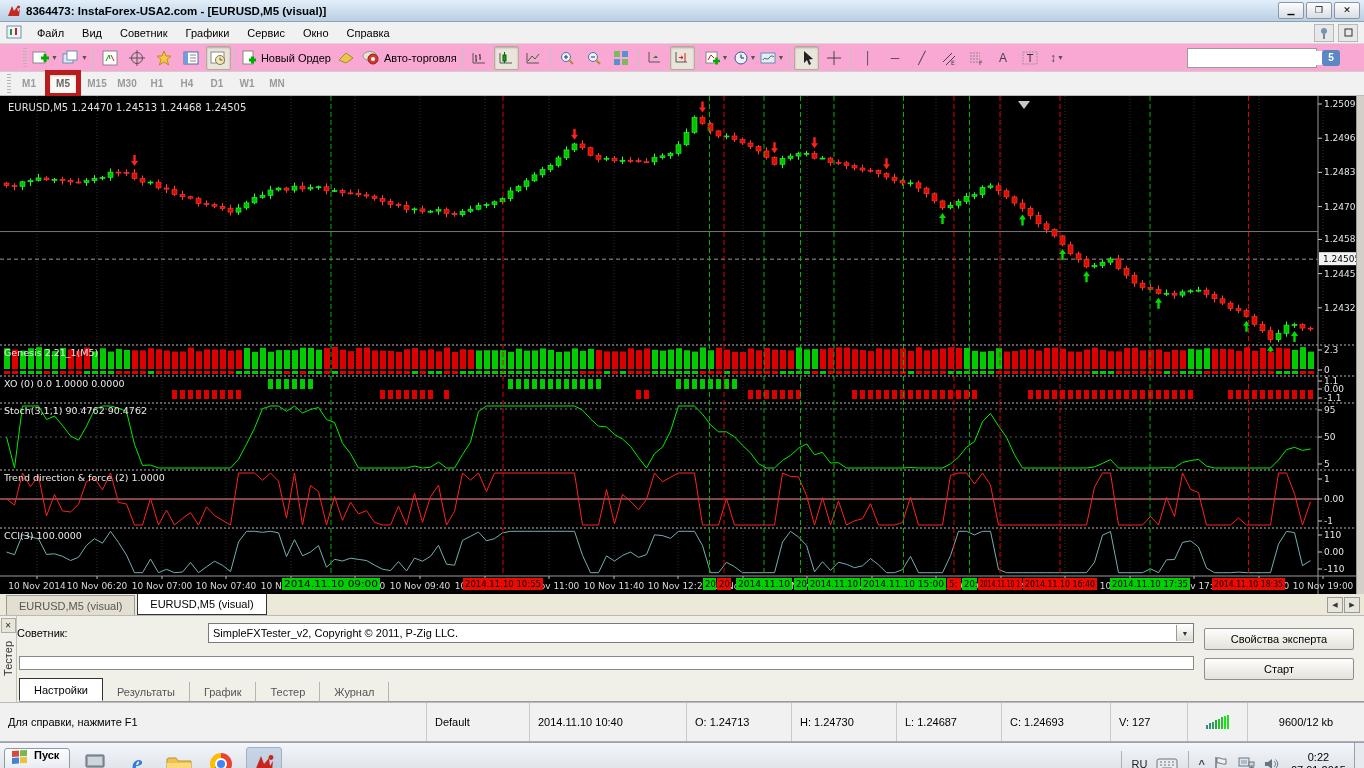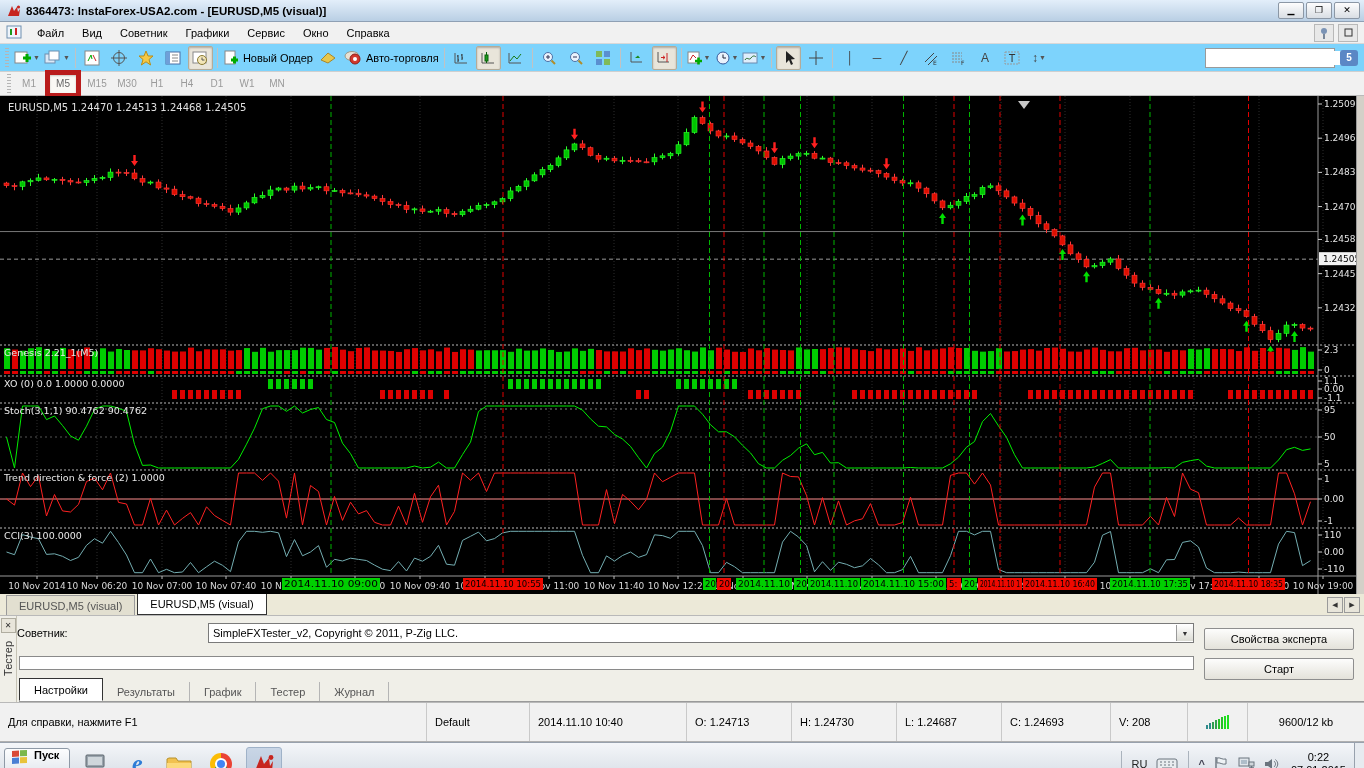--- a/index.html
+++ b/index.html
@@ -15,35 +15,35 @@
   .winbtns{display:flex;gap:2px}
   .wb{width:24px;height:15px;background:linear-gradient(#fdfdfd,#d9dee4);border:1px solid #8b97a5;
       border-radius:2px;display:flex;align-items:center;justify-content:center;font-size:9px;line-height:1}
   
   .menubar{height:22px;background:#f1f1f1;display:flex;align-items:center;border-bottom:1px solid #d8d8d8;box-sizing:border-box}
   .childicon{width:18px;height:16px;margin:0 4px 0 6px}
   .mi{padding:3px 9px;cursor:default}
   .menuright{margin-left:auto;display:flex;align-items:center;gap:4px;padding-right:6px}
   .mrbtn{width:18px;height:16px;display:flex;align-items:center;justify-content:center;border:1px solid #b8b8b8;background:#e8e8e8}
   
-  .toolbar{height:28px;background:#7dd3fc;display:flex;align-items:center;border-bottom:1px solid #cfcfcf;box-sizing:border-box;padding:0 2px}
+  .toolbar{height:28px;background:#f9a8d4;display:flex;align-items:center;border-bottom:1px solid #cfcfcf;box-sizing:border-box;padding:0 20px}
   .grip{width:4px;height:20px;margin:0 3px;background:repeating-linear-gradient(to bottom,#b5b5b5 0 1px,transparent 1px 3px)}
   .sep{width:1px;height:20px;background:#c2c2c2;margin:0 3px}
   .tbtn{min-width:23px;height:22px;display:flex;align-items:center;justify-content:center;margin:0 1px;
         border:1px solid transparent;border-radius:2px;font-size:12px;color:#444;cursor:default}
   .tbtn.pressed{background:#e9e5da;border:1px solid #b4ab98;box-shadow:inset 0 1px 2px rgba(0,0,0,.25)}
   .tbtn .lbl{margin-left:4px;font-size:11px;color:#000}
   .caret{font-size:7px;color:#555;margin-left:1px}
   .searchwrap{margin-left:auto;display:flex;align-items:center;gap:5px;padding-right:4px}
   .searchbox{width:128px;height:18px;border:1px solid #9a9a9a;background:#fff;display:flex;align-items:center}
   .searchbox input{flex:1;border:0;outline:0;height:14px;font-size:11px;padding:0 3px;font-family:inherit}
   .badge{width:18px;height:16px;background:#5b87c5;color:#fff;border-radius:3px;display:flex;align-items:center;justify-content:center;font-size:10px;font-weight:bold}
   
   .tfbar{height:24px;background:#f1f1f1;display:flex;align-items:center;border-bottom:1px solid #b9b9b9;box-sizing:border-box;padding:0 4px}
-  .tf{min-width:26px;height:18px;display:flex;align-items:center;justify-content:center;color:#9a9a9a;font-size:10px;font-weight:normal;margin:0 1px;border:1px solid transparent}
+  .tf{min-width:26px;height:18px;display:flex;align-items:center;justify-content:center;color:#9a9a9a;font-size:10px;font-weight:bold;margin:0 1px;border:1px solid transparent}
   .tf.active{color:#666;background:#faf9f5;border:5px solid #b91c1c;box-shadow:inset 0 1px 2px rgba(0,0,0,.2)}
   
   .chartarea{position:relative;height:498px;background:#000;display:flex}
   .vscroll{width:8px;height:498px;background:#d4d0c8;border-left:1px solid #9a9a9a;box-sizing:border-box}
   svg text{font-family:"DejaVu Sans","Liberation Sans",sans-serif}
   
   .tabsrow{height:22px;background:#ece9d8;display:flex;align-items:flex-end;border-bottom:1px solid #b9b9b9;box-sizing:border-box;padding-left:6px}
   .ctab{height:19px;display:flex;align-items:center;padding:0 12px;font-size:11px;color:#555;
         border:1px solid #9a9a9a;border-bottom:none;background:#e2dfd0;margin-right:2px}
   .ctab.active{background:#fff;color:#000;border:1px solid #333;height:21px}
@@ -1335,21 +1335,21 @@
   </div>
 
   <div class="statusbar">
     <span class="seg first">Для справки, нажмите F1</span>
     <span class="seg" style="width:86px">Default</span>
     <span class="seg" style="width:140px">2014.11.10 10:40</span>
     <span class="seg" style="width:88px">O: 1.24713</span>
     <span class="seg" style="width:88px">H: 1.24730</span>
     <span class="seg" style="width:88px">L: 1.24687</span>
     <span class="seg" style="width:92px">C: 1.24693</span>
-    <span class="seg" style="width:60px">V: 208</span>
+    <span class="seg" style="width:60px">V: 127</span>
     <span class="seg">
       <span class="sigbars">
           <i style="height:4px"></i>
           <i style="height:6px"></i>
           <i style="height:7px;background:#2f9f4f"></i>
           <i style="height:9px;background:#2f9f4f"></i>
           <i style="height:10px;background:#27bf27"></i>
           <i style="height:12px;background:#27bf27"></i>
           <i style="height:13px;background:#1fdf1f"></i>
           <i style="height:14px;background:#1fdf1f"></i>

